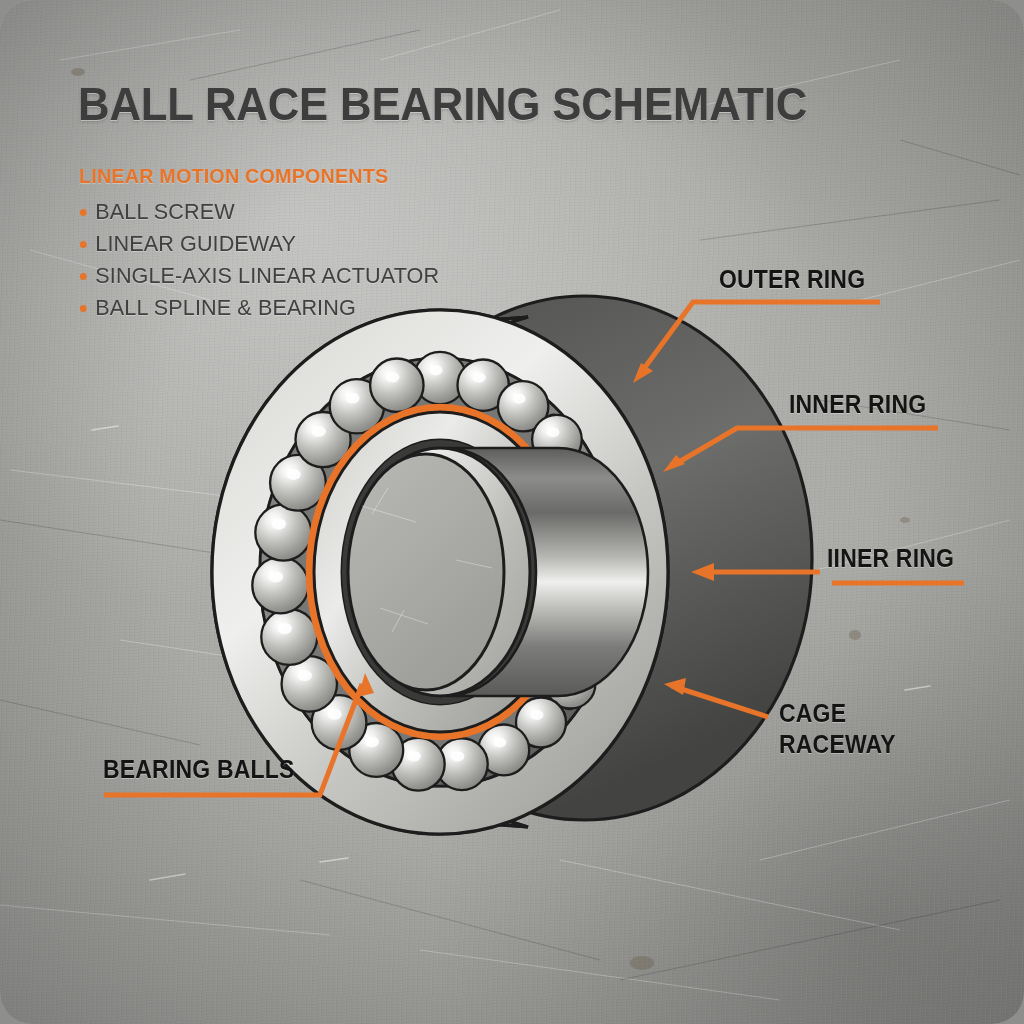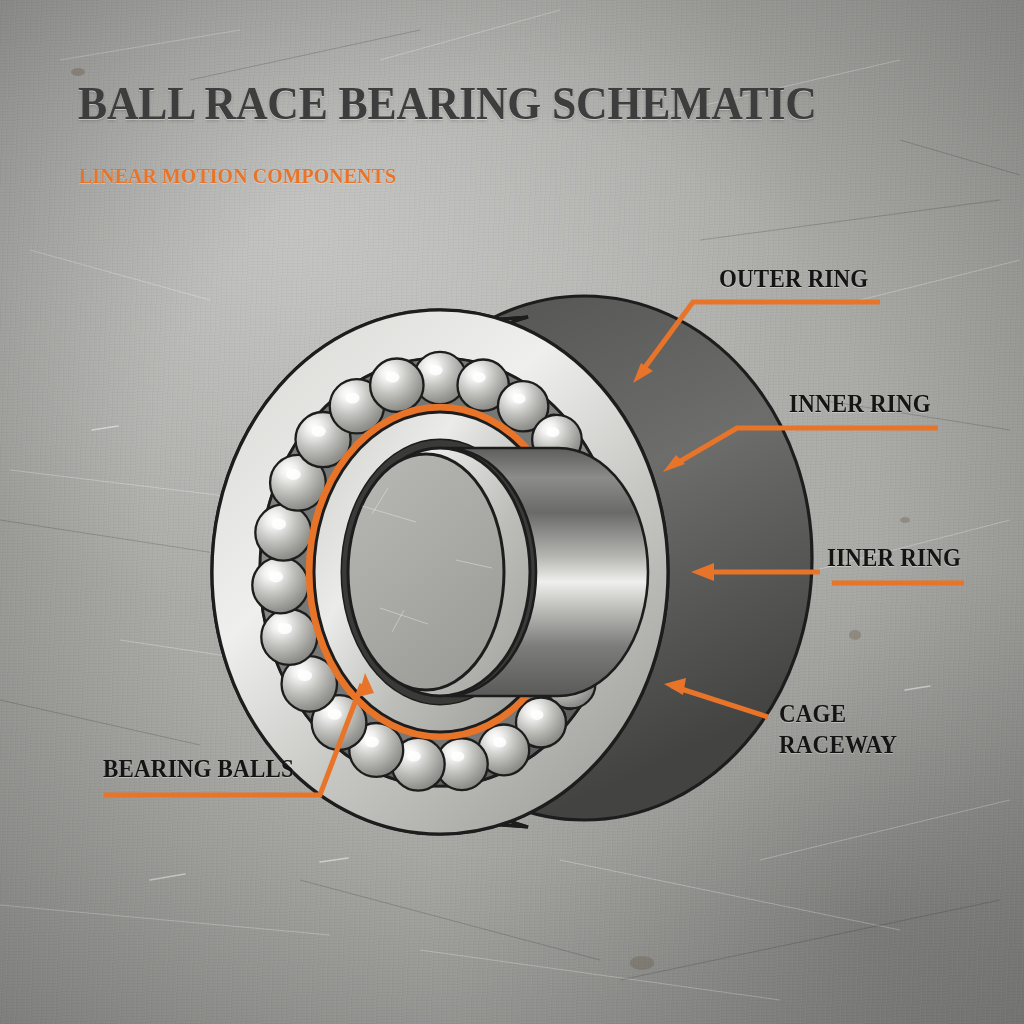--- a/index.html
+++ b/index.html
@@ -6,22 +6,23 @@
   html, body {
     margin: 0;
     padding: 0;
     background: #8e8e8c;
   }
   #page {
     position: relative;
     width: 1024px;
     height: 1024px;
     overflow: hidden;
-    font-family: Liberation Serif, serif;
+    font-family: Liberation Sans, sans-serif;
     background: #a9a9a7;
+    border-radius: 32px;
   }
 
   
   .bg-base {
     position: absolute;
     inset: 0;
     background:
       radial-gradient(ellipse 70% 55% at 30% 22%, rgba(255,255,255,0.30), rgba(255,255,255,0) 70%),
       radial-gradient(ellipse 60% 50% at 85% 90%, rgba(0,0,0,0.16), rgba(0,0,0,0) 72%),
       radial-gradient(ellipse 90% 80% at 50% 45%, #b6b6b3 0%, #a5a5a2 55%, #949492 100%);
@@ -426,20 +427,38 @@
           <path d="M -120,60 L -108,38"></path>
           <path d="M -56,-12 L -20,-4"></path>
         </g>
       </g>
     </g>
   </svg>
 
   <div class="title">BALL RACE BEARING SCHEMATIC</div>
   <div class="subtitle">LINEAR MOTION COMPONENTS</div>
 
+  <ul class="bullets">
+    <li>
+      <span class="dot"></span>
+      <span>BALL SCREW</span>
+    </li>
+    <li>
+      <span class="dot"></span>
+      <span>LINEAR GUIDEWAY</span>
+    </li>
+    <li>
+      <span class="dot"></span>
+      <span>SINGLE-AXIS LINEAR ACTUATOR</span>
+    </li>
+    <li>
+      <span class="dot"></span>
+      <span>BALL SPLINE &amp; BEARING</span>
+    </li>
+  </ul>
 
   <svg class="leaders" width="1024" height="1024" viewBox="0 0 1024 1024">
     <g fill="none" stroke="#E8742A" stroke-width="5" stroke-linecap="butt" stroke-linejoin="miter">
 
       <path d="M 880,302 L 693,302 L 640,374"></path>
 
       <path d="M 938,428 L 737,428 L 672,466"></path>
 
       <path d="M 832,583 L 964,583"></path>
       <path d="M 820,572 L 700,572"></path>

